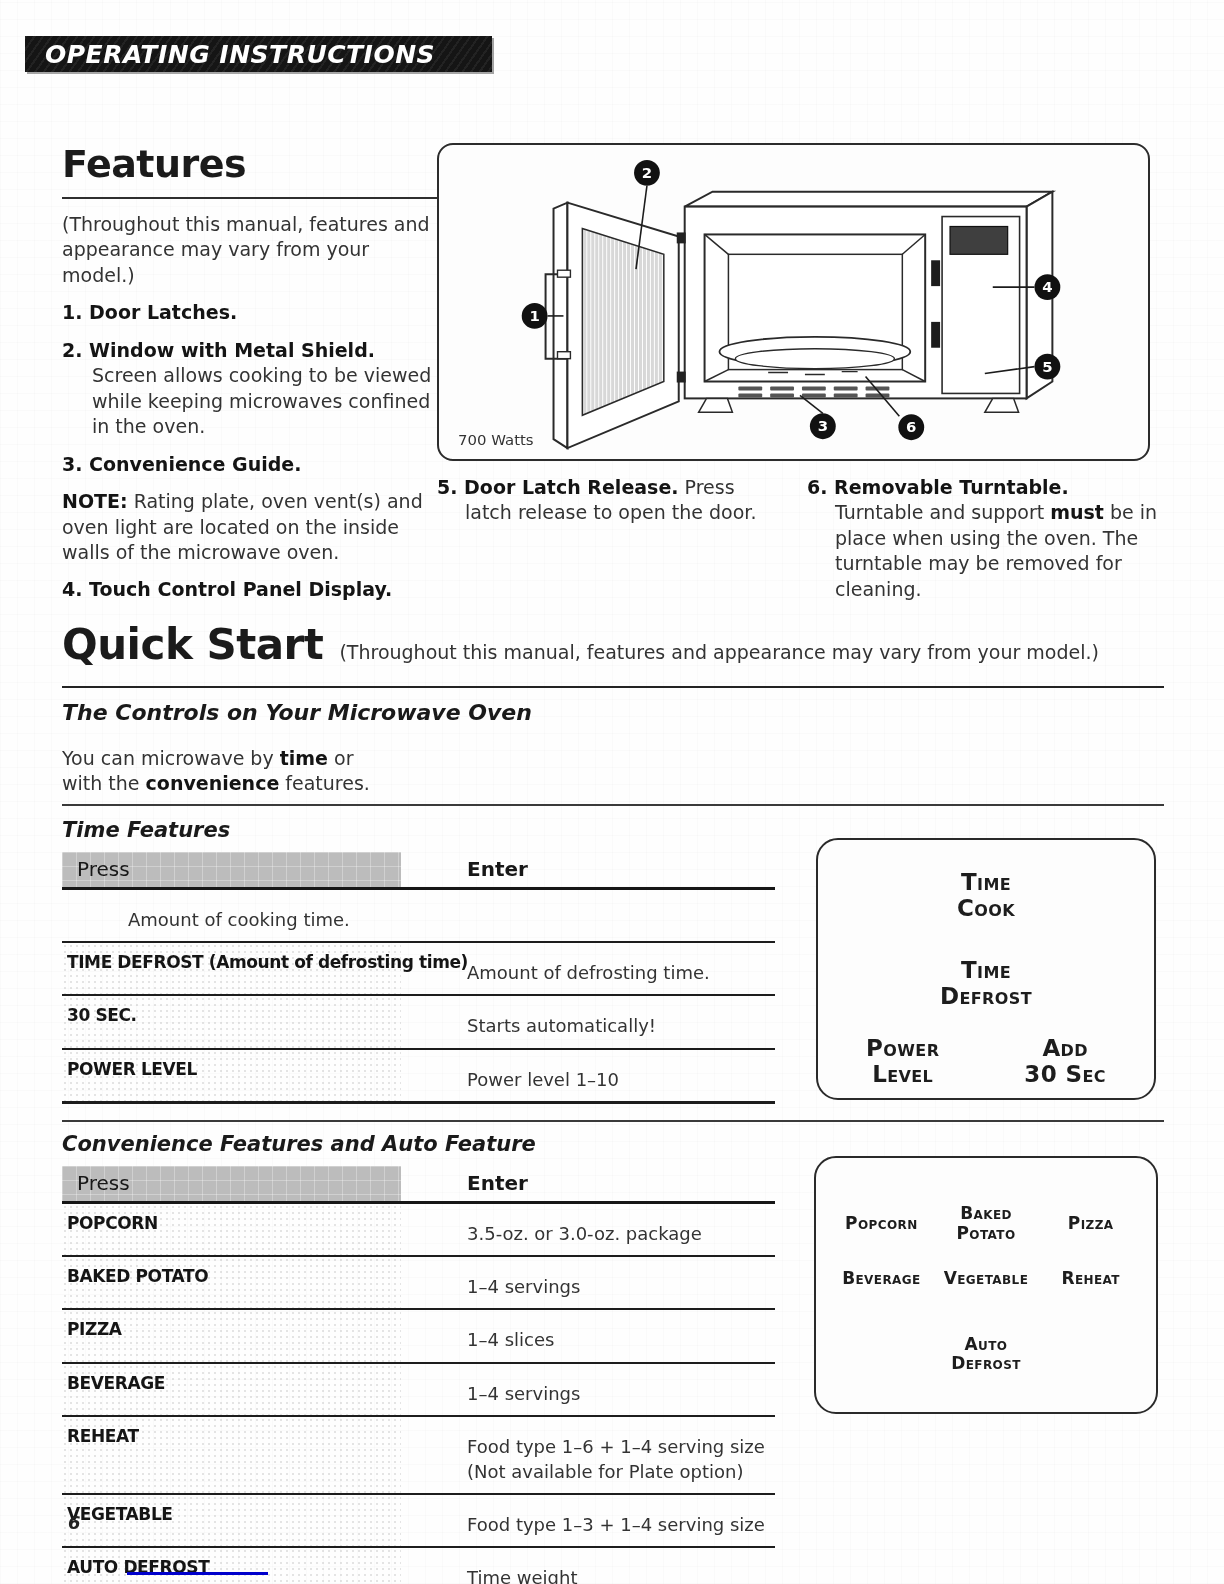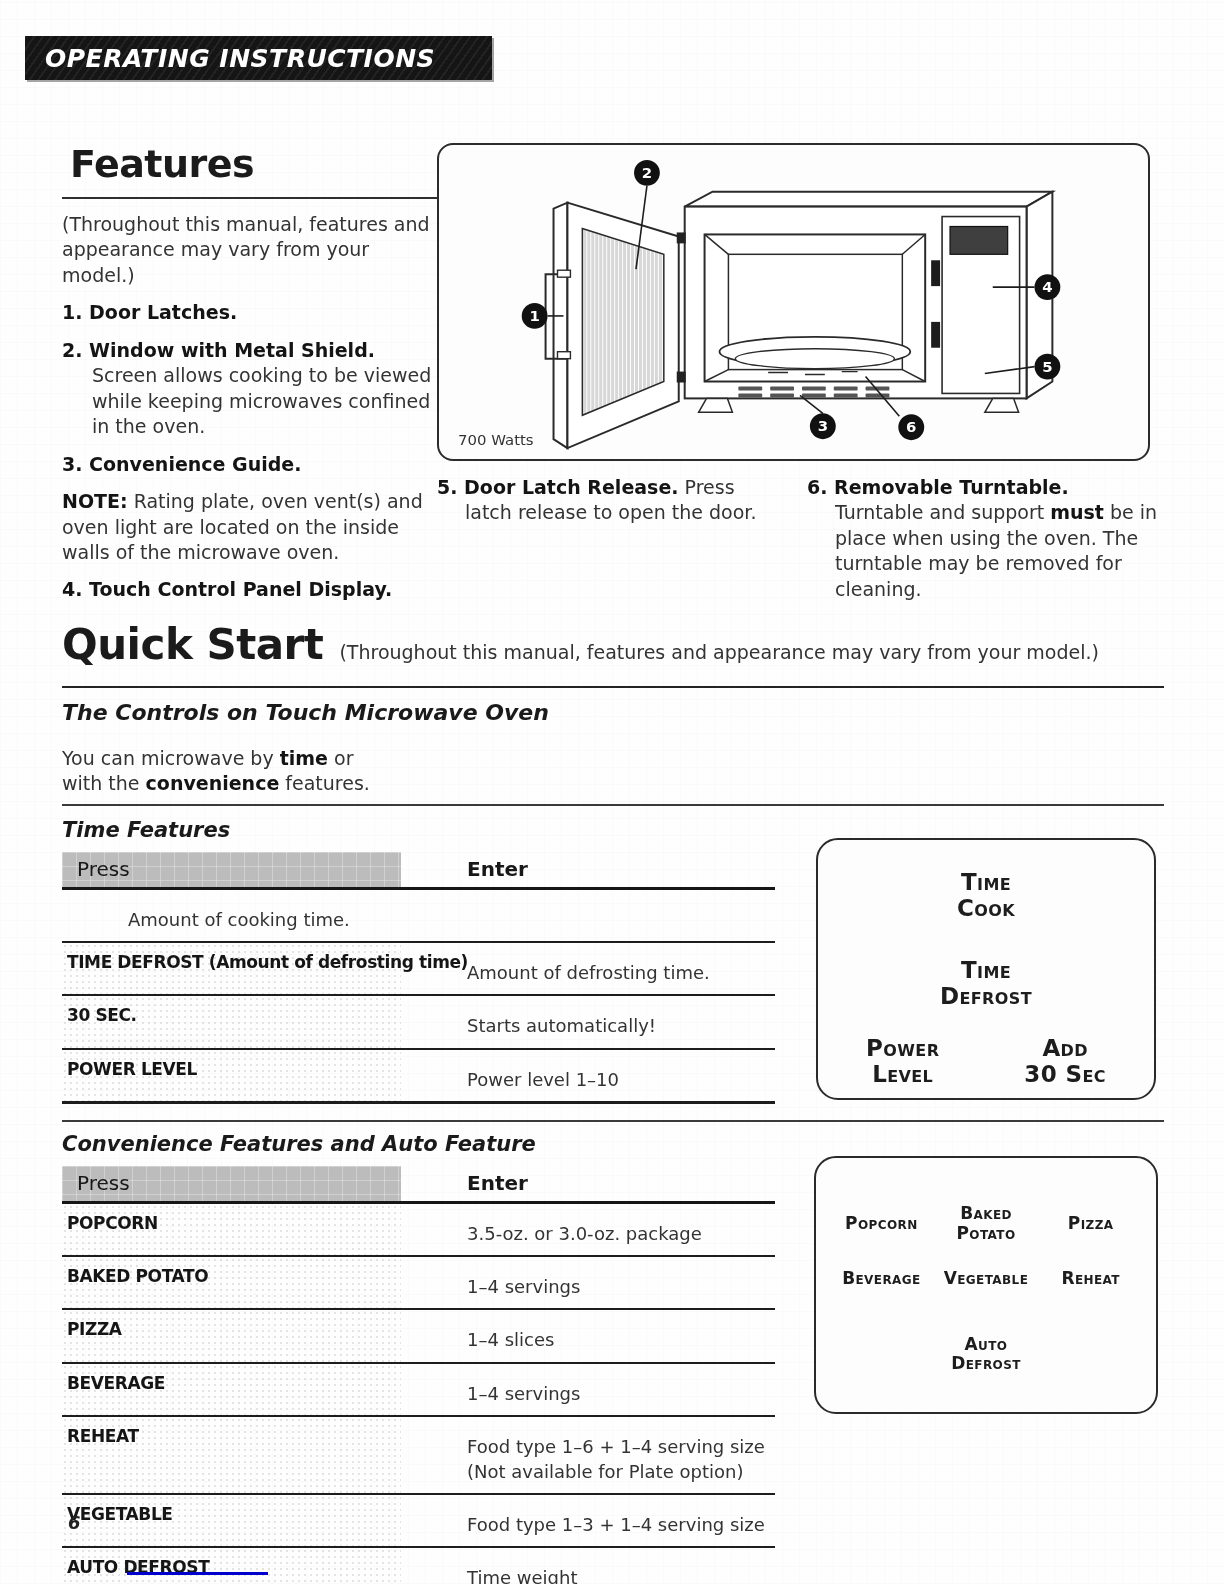--- a/index.html
+++ b/index.html
@@ -7,30 +7,30 @@
   .page {
     position:relative; width:1224px; height:1584px; margin:0 auto;
     background:#fefefe;
     background-image:
       repeating-linear-gradient(0deg, rgba(0,0,0,0.015) 0 1px, transparent 1px 17px),
       repeating-linear-gradient(90deg, rgba(0,0,0,0.015) 0 1px, transparent 1px 17px);
     font-family:"DejaVu Sans","Liberation Sans",sans-serif;
     color:#2e2e2e; overflow:hidden;
   }
   .banner {
-    position:absolute; left:25px; top:36px; width:467px; height:44px;
+    position:absolute; left:25px; top:36px; width:467px; height:36px;
     background-color:#151515;
     background-image:repeating-linear-gradient(125deg, rgba(255,255,255,0.06) 0 2px, transparent 2px 7px);
     display:flex; align-items:center; padding-left:20px;
     box-shadow:2px 2px 0 rgba(0,0,0,0.35);
   }
   .banner-title {
     color:#fff; font-size:25px; font-weight:700; font-style:italic; letter-spacing:0.5px;
   }
-  .h1 { position:absolute; left:70px; top:142px; font-size:38px; font-weight:700; color:#1b1b1b; letter-spacing:-0.5px; }
+  .h1 { position:absolute; left:62px; top:142px; font-size:38px; font-weight:700; color:#1b1b1b; letter-spacing:-0.5px; }
   .h1-rule { position:absolute; left:62px; top:197px; width:376px; height:2px; background:#2f2f2f; }
 
   .feat-col { position:absolute; left:62px; top:212px; width:380px; }
   .para { font-size:19px; line-height:1.34; color:#333; }
   .fitem { font-size:19px; line-height:1.34; margin-top:12px; padding-left:30px; text-indent:-30px; color:#333; }
   .fitem b, .para b { color:#141414; }
   .note-p { margin-top:12px; }
 
   .diagram-box {
     position:absolute; left:437px; top:143px; width:713px; height:318px;
@@ -225,21 +225,21 @@
   <div class="item-col6">
     <p class="fitem"><b><span>6.</span> <span>Removable Turntable.</span></b> <span>Turntable and support </span><b>must</b><span> be in place when using the oven. The turntable may be removed for cleaning.</span></p>
   </div>
 
   <div class="qs-row">
     <span class="qs-h">Quick Start</span>
     <span class="qs-note">(Throughout this manual, features and appearance may vary from your model.)</span>
   </div>
   <div class="qs-rule"></div>
 
-  <div class="sub-h controls-h">The Controls on Touch Microwave Oven</div>
+  <div class="sub-h controls-h">The Controls on Your Microwave Oven</div>
   <p class="para controls-intro"><span>You can microwave by </span><b>time</b><span> or with the </span><b>convenience</b><span> features.</span></p>
 
   <div class="sec-sep sep-1"></div>
   <div class="sub-h tf-h">Time Features</div>
 
   <div class="tbl tbl-1">
     <div class="t-head">
       <div class="press-h">Press</div>
       <div class="enter-h">Enter</div>
     </div>

